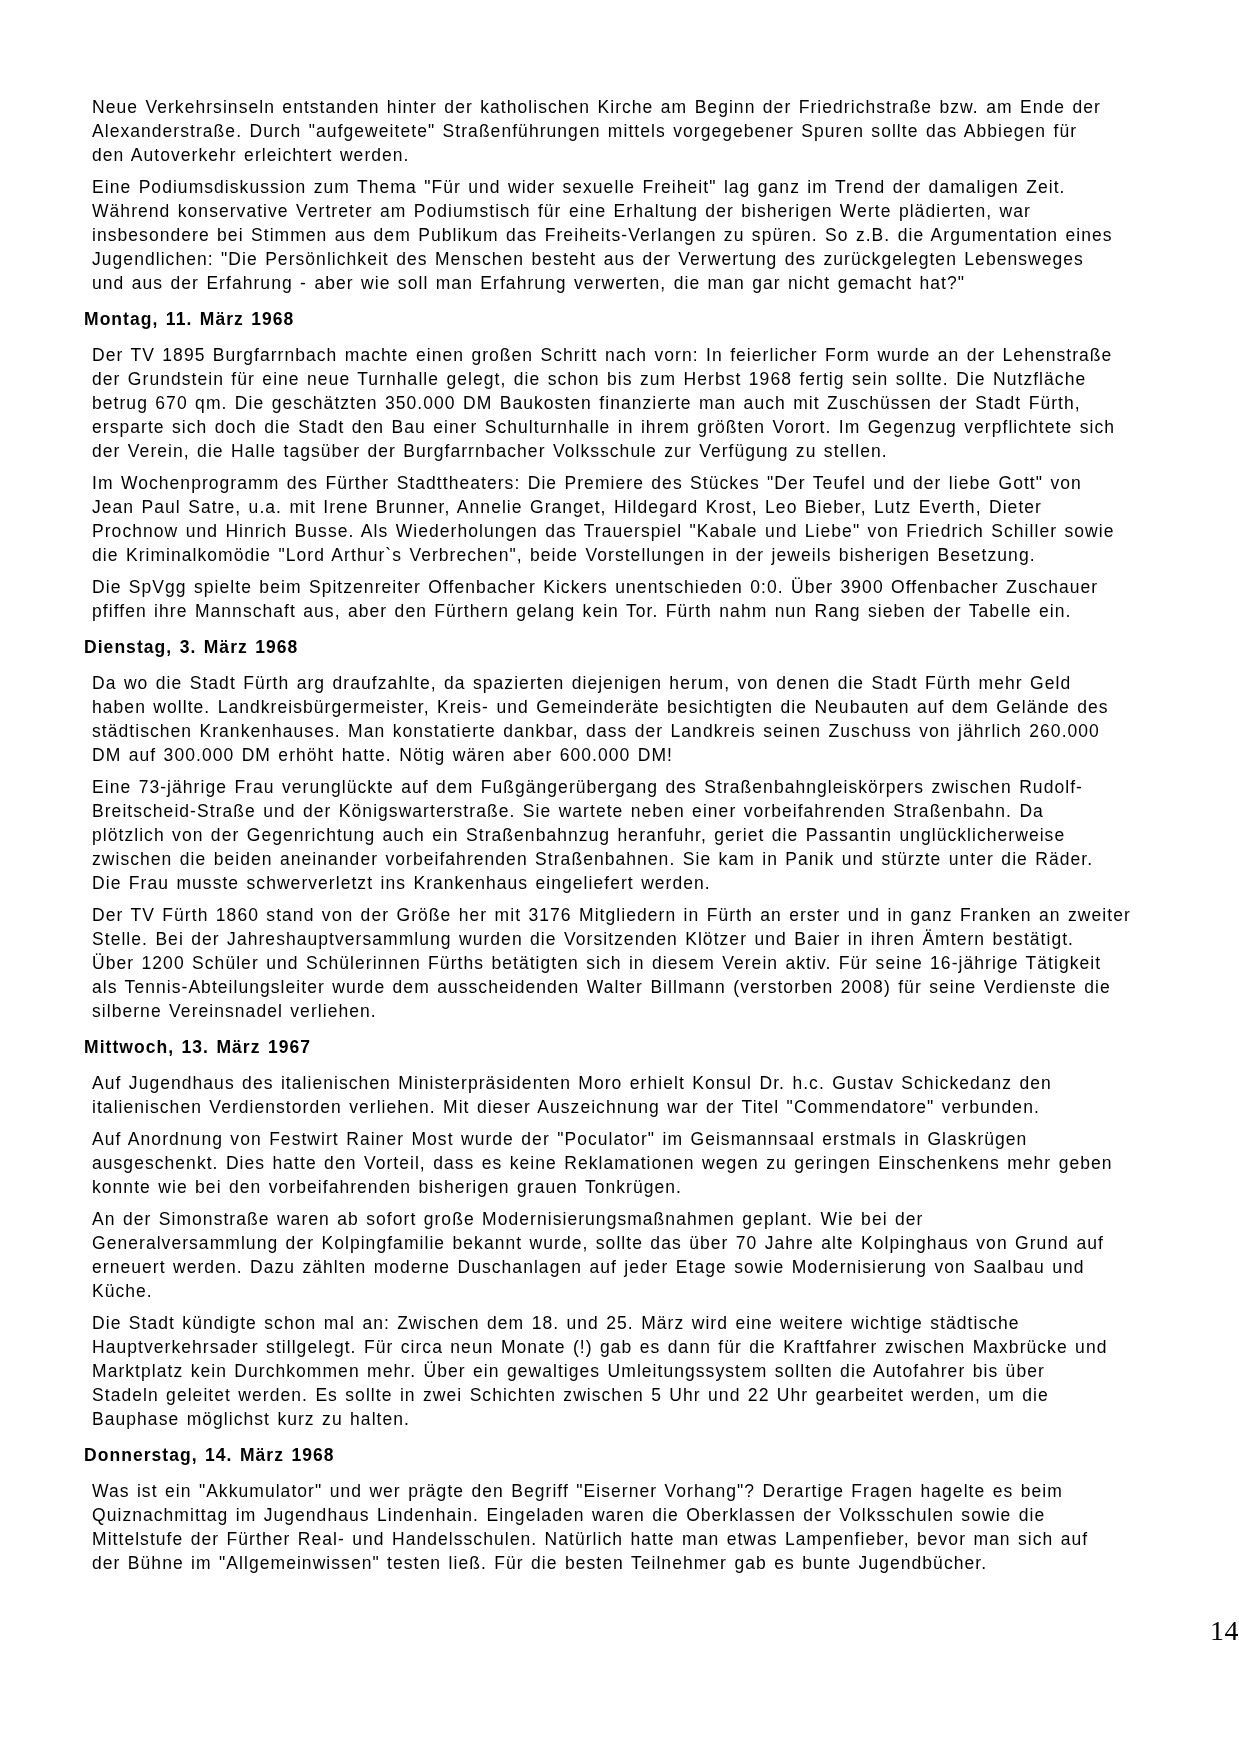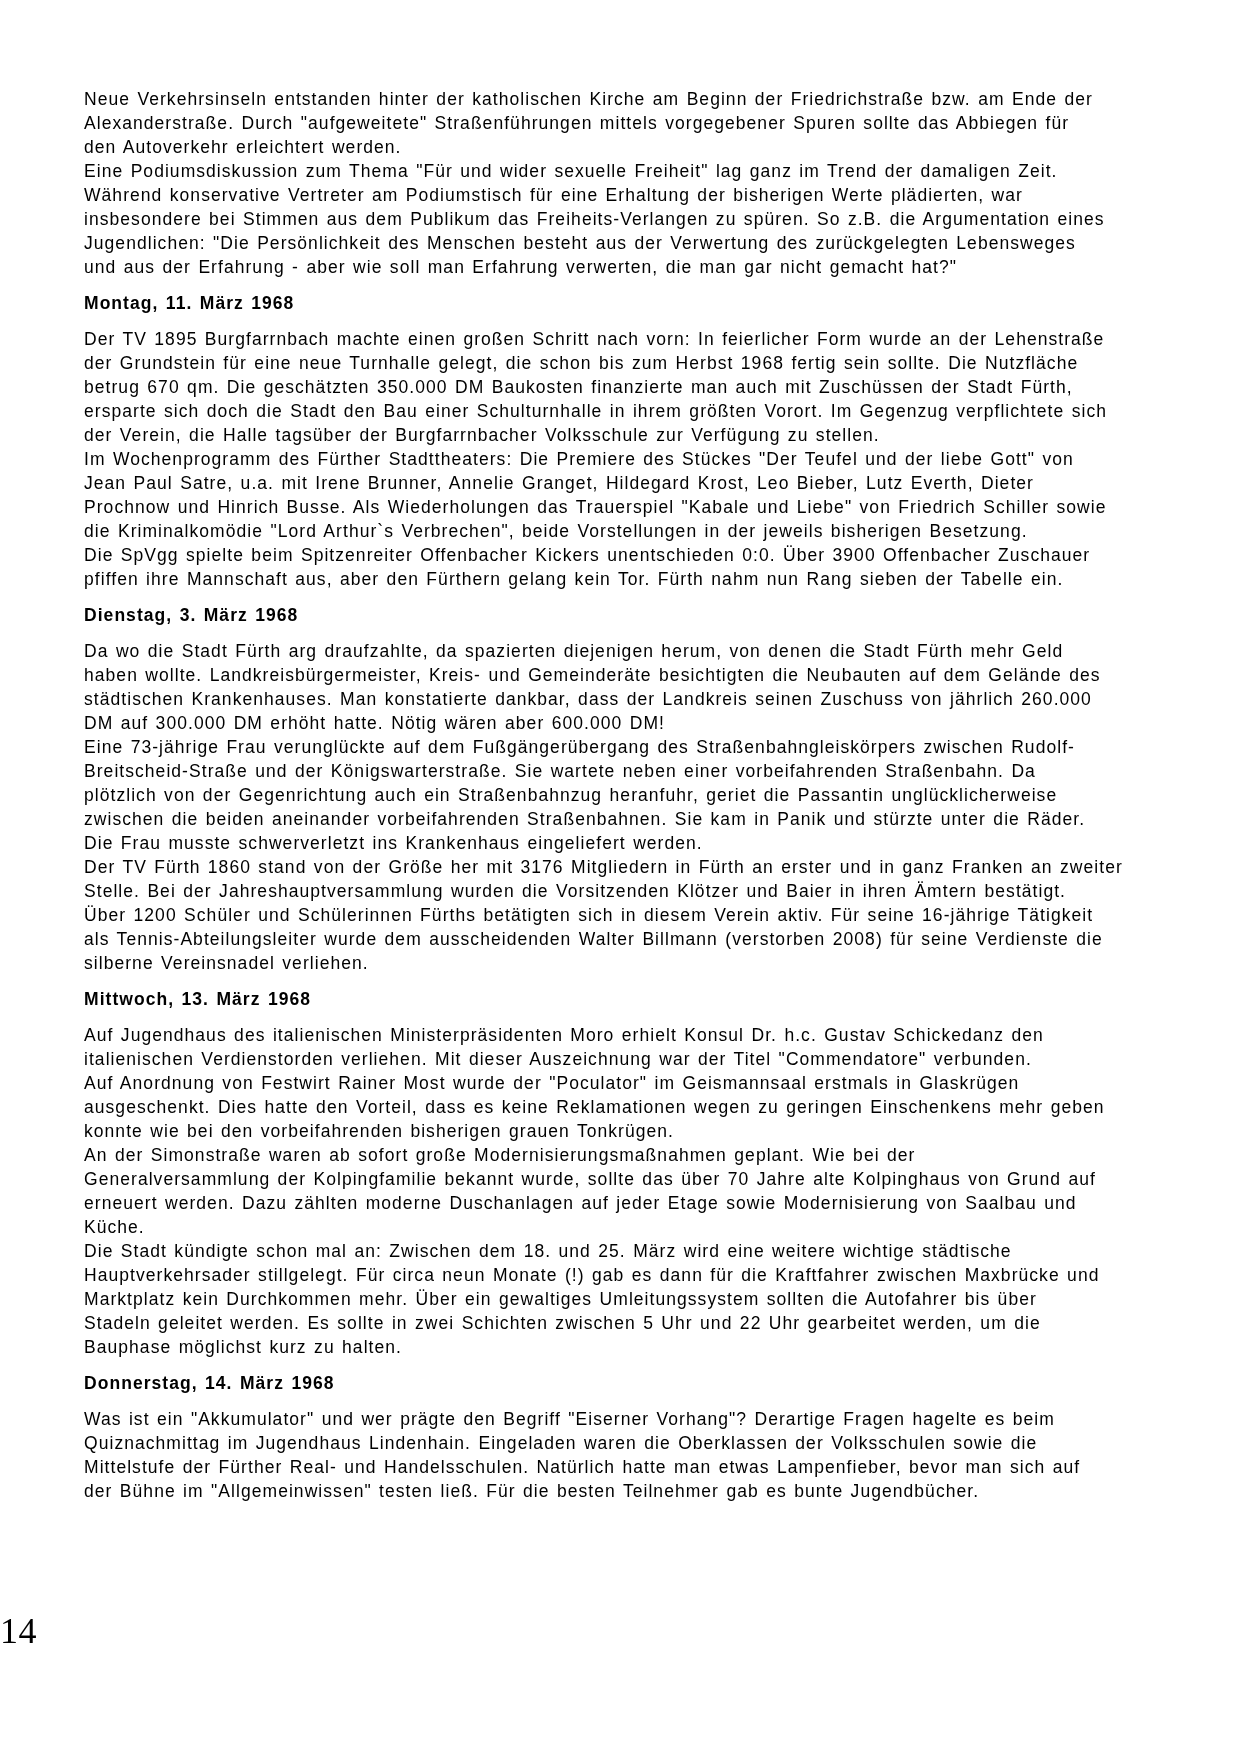--- a/index.html
+++ b/index.html
@@ -19,36 +19,36 @@
   .content {
     position: absolute;
     left: 84px;
     top: 87px;
     font-size: 17.5px;
     line-height: 24px;
     letter-spacing: 1.05px;
     word-spacing: 1.5px;
   }
   .para {
-    margin: 0;
+    margin: 8px;
     white-space: pre;
   }
   .heading {
     margin: 12px 0;
     font-weight: bold;
     white-space: pre;
   }
   .footer {
     position: absolute;
     top: 1619px;
     left: 0;
     width: 100%;
-    text-align: left;
+    text-align: right;
     font-family: "Liberation Serif", serif;
-    font-size: 36px;
+    font-size: 28px;
     line-height: 24px;
     letter-spacing: 0.5px;
   }
 </style>
 </head>
 <body>
 
 <div class="page">
   <div class="content">
       <div class="para">Neue Verkehrsinseln entstanden hinter der katholischen Kirche am Beginn der Friedrichstraße bzw. am Ende der
@@ -79,21 +79,21 @@
       <div class="para">Eine 73-jährige Frau verunglückte auf dem Fußgängerübergang des Straßenbahngleiskörpers zwischen Rudolf-
 Breitscheid-Straße und der Königswarterstraße. Sie wartete neben einer vorbeifahrenden Straßenbahn. Da
 plötzlich von der Gegenrichtung auch ein Straßenbahnzug heranfuhr, geriet die Passantin unglücklicherweise
 zwischen die beiden aneinander vorbeifahrenden Straßenbahnen. Sie kam in Panik und stürzte unter die Räder.
 Die Frau musste schwerverletzt ins Krankenhaus eingeliefert werden.</div>
       <div class="para">Der TV Fürth 1860 stand von der Größe her mit 3176 Mitgliedern in Fürth an erster und in ganz Franken an zweiter
 Stelle. Bei der Jahreshauptversammlung wurden die Vorsitzenden Klötzer und Baier in ihren Ämtern bestätigt.
 Über 1200 Schüler und Schülerinnen Fürths betätigten sich in diesem Verein aktiv. Für seine 16-jährige Tätigkeit
 als Tennis-Abteilungsleiter wurde dem ausscheidenden Walter Billmann (verstorben 2008) für seine Verdienste die
 silberne Vereinsnadel verliehen.</div>
-      <div class="heading">Mittwoch, 13. März 1968</div>
+      <div class="heading">Mittwoch, 13. März 1967</div>
       <div class="para">Auf Jugendhaus des italienischen Ministerpräsidenten Moro erhielt Konsul Dr. h.c. Gustav Schickedanz den
 italienischen Verdienstorden verliehen. Mit dieser Auszeichnung war der Titel "Commendatore" verbunden.</div>
       <div class="para">Auf Anordnung von Festwirt Rainer Most wurde der "Poculator" im Geismannsaal erstmals in Glaskrügen
 ausgeschenkt. Dies hatte den Vorteil, dass es keine Reklamationen wegen zu geringen Einschenkens mehr geben
 konnte wie bei den vorbeifahrenden bisherigen grauen Tonkrügen.</div>
       <div class="para">An der Simonstraße waren ab sofort große Modernisierungsmaßnahmen geplant. Wie bei der
 Generalversammlung der Kolpingfamilie bekannt wurde, sollte das über 70 Jahre alte Kolpinghaus von Grund auf
 erneuert werden. Dazu zählten moderne Duschanlagen auf jeder Etage sowie Modernisierung von Saalbau und
 Küche.</div>
       <div class="para">Die Stadt kündigte schon mal an: Zwischen dem 18. und 25. März wird eine weitere wichtige städtische

